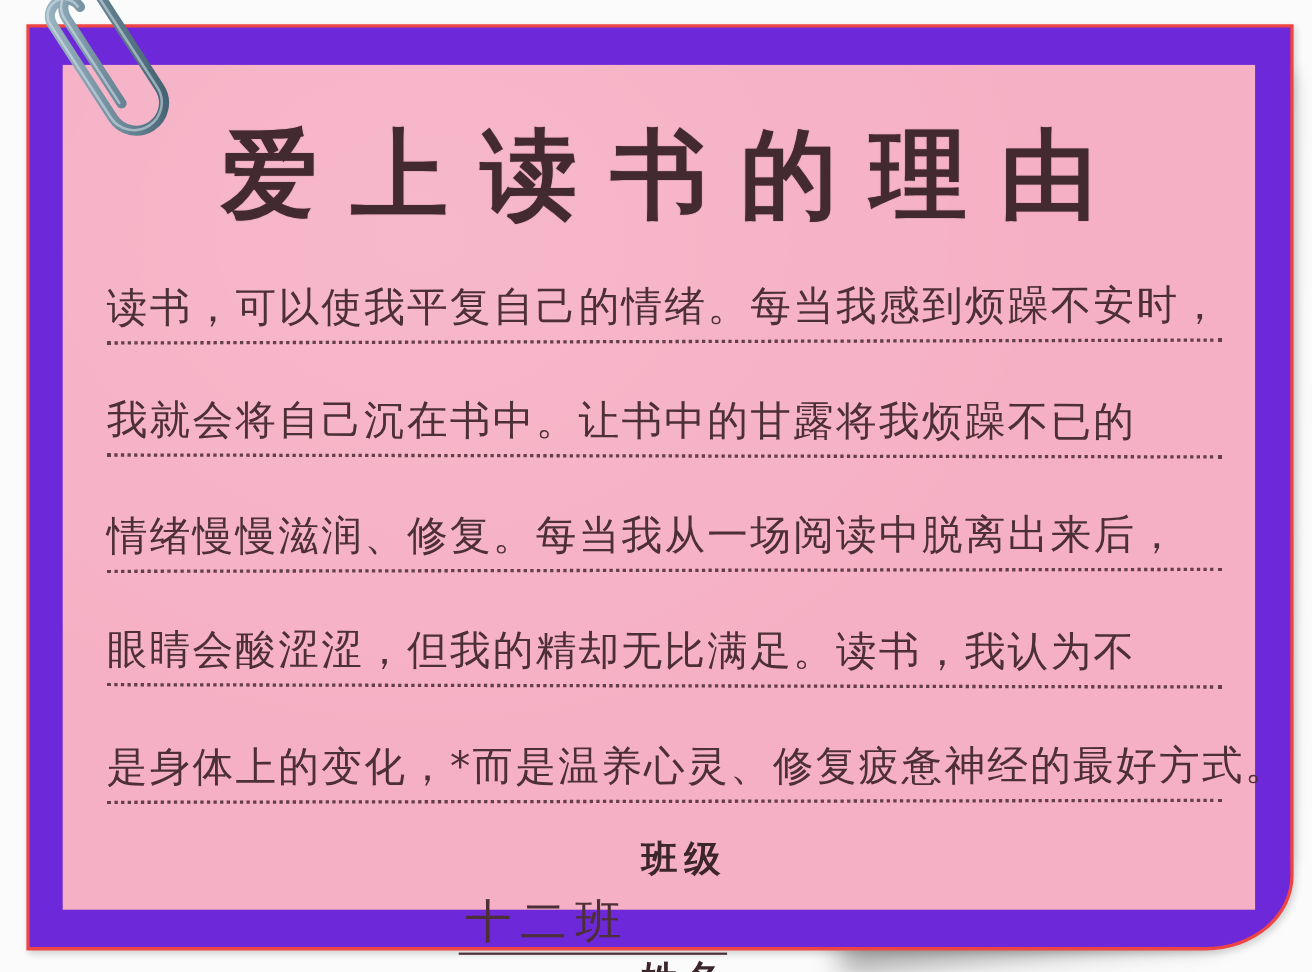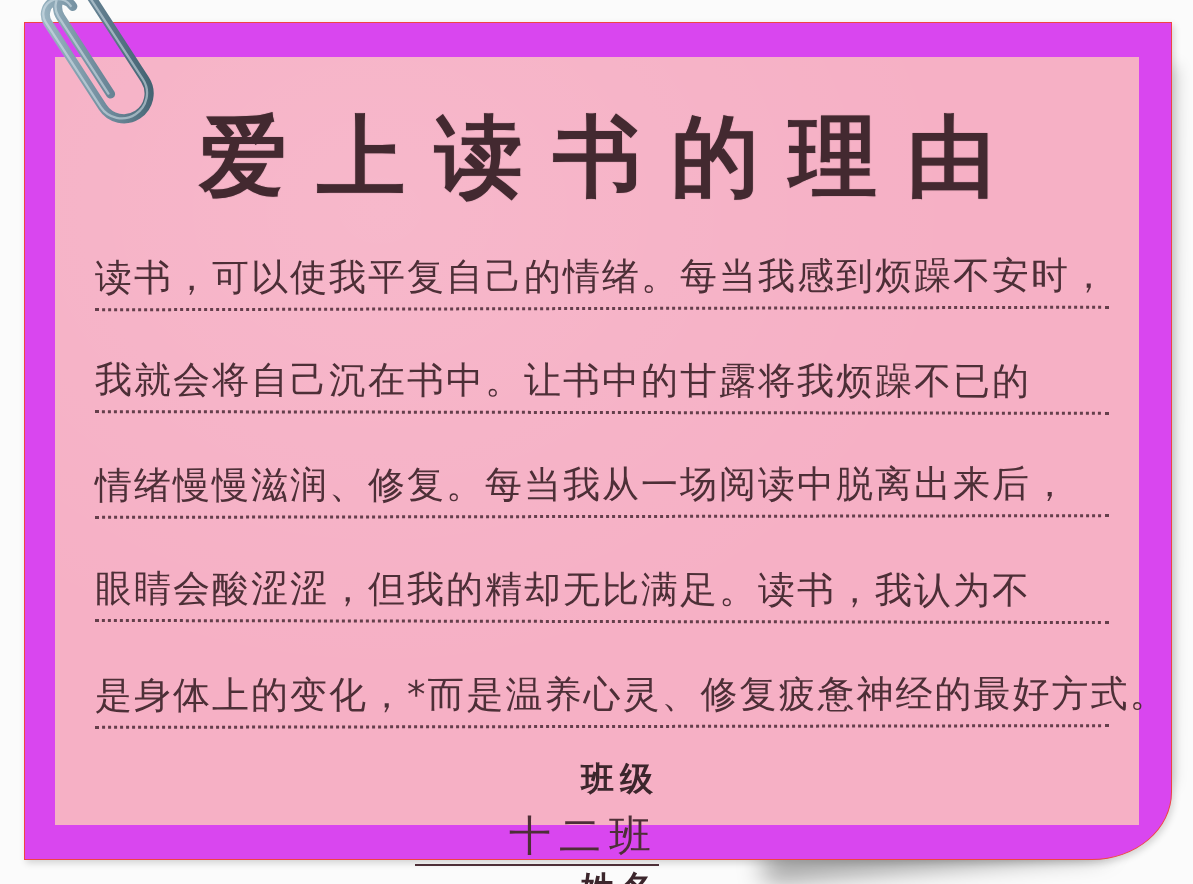--- a/index.html
+++ b/index.html
@@ -16,22 +16,22 @@
     z-index:0;
   }
   .side-shadow{
     position:absolute;left:1150px;top:60px;width:10px;height:720px;
     box-shadow:14px 6px 16px rgba(0,0,0,.22);
     transform:rotate(.4deg);
     z-index:0;
   }
   .photo-card{
     position:absolute;left:24px;top:22px;width:1146px;height:836px;
-    background:#d946ef;
-    border:1px solid #ef4444;
+    background:#6d28d9;
+    border:3px solid #ef4444;
     border-bottom-right-radius:80px 68px;
     box-shadow:2px 3px 7px rgba(0,0,0,.16);
     z-index:1;
   }
   .pink-paper{
     position:absolute;left:30px;top:34px;width:1084px;height:768px;
     background:
       radial-gradient(ellipse at 30% 20%, rgba(255,255,255,.10), rgba(255,255,255,0) 55%),
       #f6b0c5;
     z-index:2;
@@ -65,21 +65,21 @@
     position:absolute;left:352px;top:700px;height:58px;
     display:flex;align-items:flex-end;flex-direction:column;
   }
   .f-label{
     font-size:33px;font-weight:700;color:#3c262c;
     letter-spacing:6px;
     padding-bottom:6px;
   }
   .f-value{
     border-bottom:2px solid #4d2f37;
-    text-align:right;
+    text-align:left;
     color:#4d2f37;
     white-space:nowrap;
   }
   .f-class{width:238px;margin-left:8px;font-size:42px;letter-spacing:8px;padding:0 0 0 6px;}
   .f-gap{width:34px;}
   .f-name{width:234px;margin-left:12px;font-size:45px;letter-spacing:4px;padding:0 0 2px 2px;text-decoration:underline;}
   .paperclip{
     position:absolute;left:34px;top:-32px;width:112px;height:172px;
     transform:rotate(-33deg);transform-origin:56px 86px;
     z-index:3;

